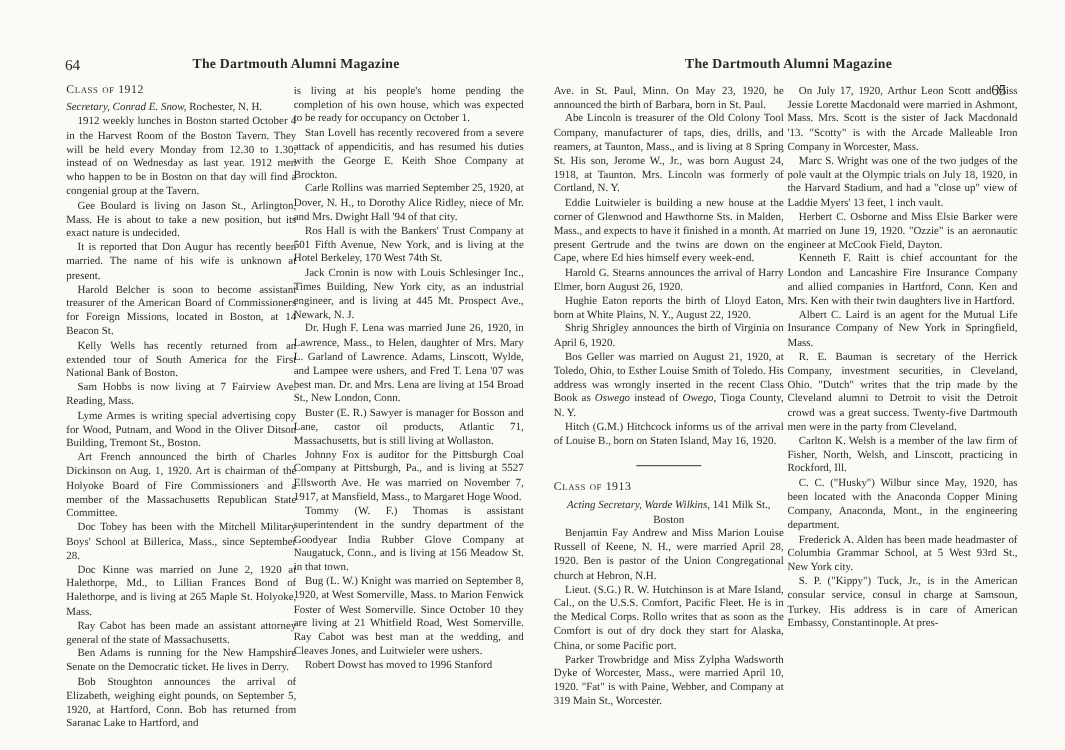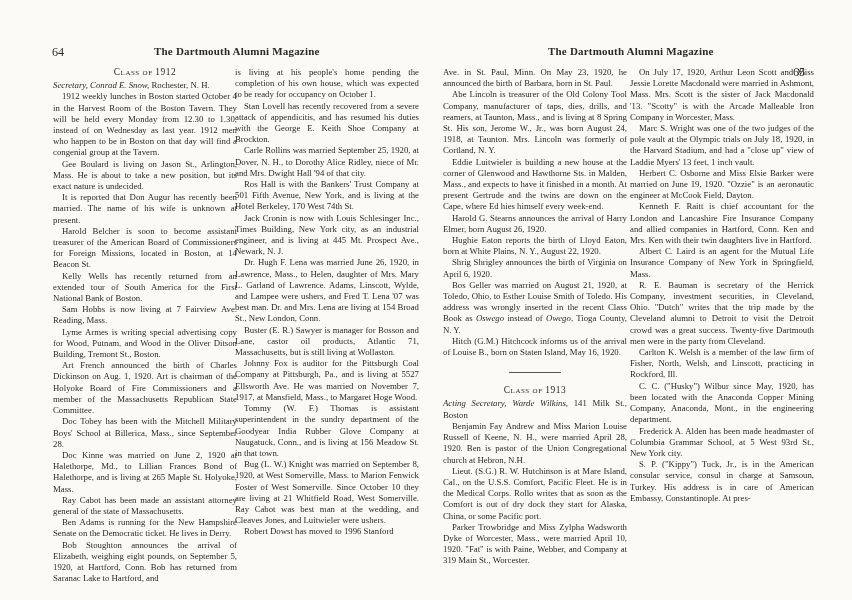--- a/index.html
+++ b/index.html
@@ -17,26 +17,26 @@
   .pnum { position:absolute; top:45px; font-size:12.2px; }
   .title { font-weight:bold; letter-spacing:0.2px; }
   .col {
     position:absolute; top:67px; width:184px;
     font-size:8.75px; line-height:11.2px; text-align:justify;
     hyphens:none;
   }
   .col p { margin:0; text-indent:9px; }
   .col p.cont { text-indent:0; }
   .class-head {
-    text-align:center; font-variant:small-caps; font-size:9.4px;
+    text-align:left; font-variant:small-caps; font-size:9.4px;
     letter-spacing:0.5px; margin:0 0 2px 0;
   }
   .sec { text-indent:0 !important; }
   .sec i { font-style:italic; }
-  .sec.center { }
+  .sec.center { text-align:center; }
   .rule { width:52px; height:1px; background:#555; margin:14px auto 12px auto; }
 </style>
 </head>
 <body>
 
 <div class="page left">
   <span class="pnum" style="left:52px;">64</span>
   <span class="header title" style="left:154px;">The Dartmouth Alumni Magazine</span>
 
   <div class="col" style="left:53px;">

